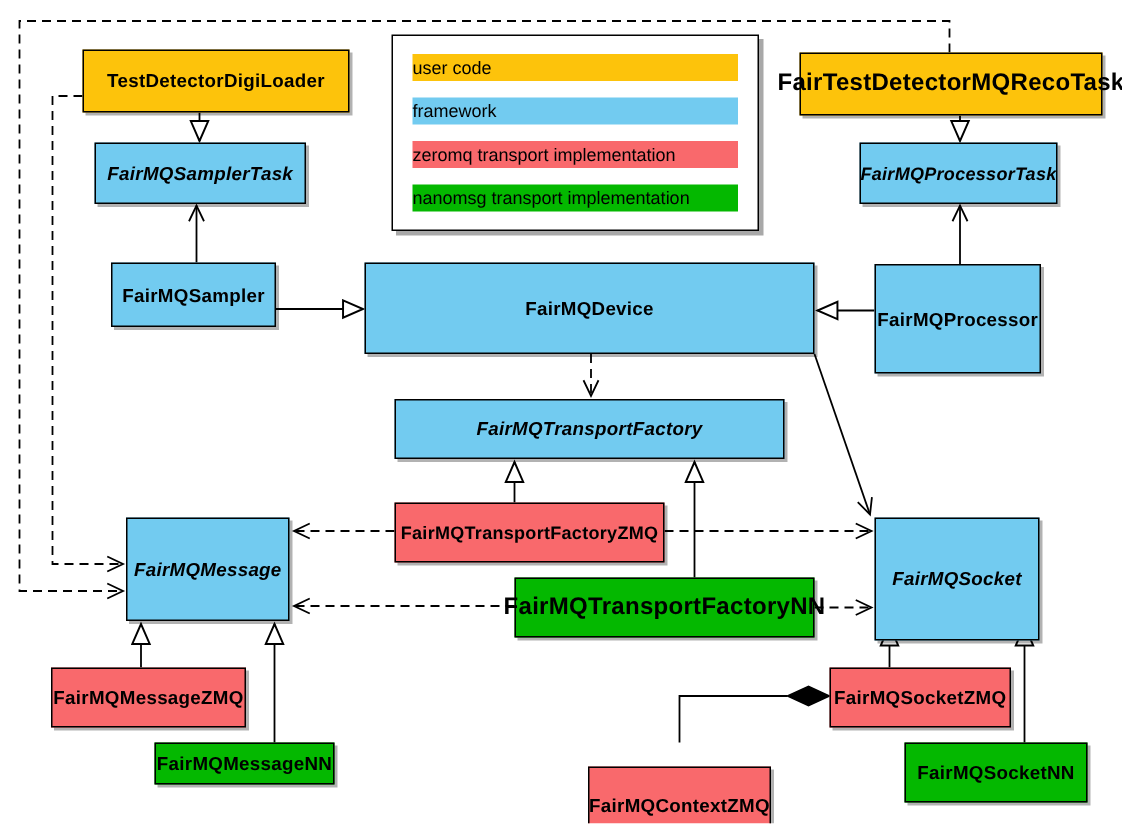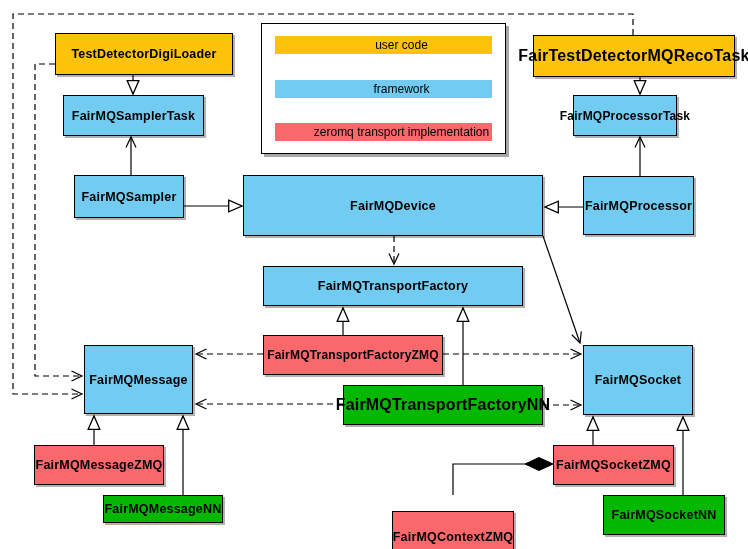--- a/index.html
+++ b/index.html
@@ -8,35 +8,35 @@
     font-family:"Liberation Sans","DejaVu Sans",sans-serif;
   }
   .connectors{position:absolute;left:0;top:0;width:748px;height:549px;pointer-events:none;}
   .node{
     position:absolute;display:flex;align-items:center;justify-content:center;
     border:1.4px solid #000;box-sizing:border-box;
     box-shadow:2px 2px 0 rgba(0,0,0,0.30);
     font-size:12.5px;font-weight:700;color:#000000;letter-spacing:0.2px;
     text-align:center;white-space:nowrap;
   }
-  .node.abstract{align-items:center;}
+  .node.abstract{font-style:italic;align-items:center;}
   .cat-user{background:#FDC30B;}
   .cat-fw{background:#72CBF0;}
   .cat-zmq{background:#F9696C;}
   .cat-nn{background:#04B800;}
   .legend{
     position:absolute;left:261px;top:23px;width:245px;height:131px;
     background:#ffffff;border:1.4px solid #000;box-sizing:border-box;
     box-shadow:3px 3px 0 #a8a8a8;
     display:flex;flex-direction:column;justify-content:space-between;
     padding:12px 13px;
   }
   .legend-row{
-    height:18px;display:flex;align-items:center;justify-content:center;
-    font-size:12px;color:#000;white-space:nowrap;padding-left:36px;
+    height:18px;display:flex;align-items:center;justify-content:flex-start;
+    font-size:12px;color:#000;white-space:nowrap;
   }
 </style>
 </head>
 <body>
 
 <div class="stage">
 
   <svg class="connectors" width="748" height="549" viewBox="0 0 748 549" xmlns="http://www.w3.org/2000/svg">
     <defs>
       <marker id="tri" markerWidth="18" markerHeight="16" refX="14.5" refY="7" orient="auto" markerUnits="userSpaceOnUse">
@@ -77,60 +77,63 @@
   <div class="legend">
     <div class="legend-row cat-user">
         <span>user code</span>
       </div>
     <div class="legend-row cat-fw">
         <span>framework</span>
       </div>
     <div class="legend-row cat-zmq">
         <span>zeromq transport implementation</span>
       </div>
+    <div class="legend-row cat-nn">
+        <span>nanomsg transport implementation</span>
+      </div>
   </div>
 
   <div class="node cat-user" style="left:55px;top:33px;width:178px;height:42px">
       <span>TestDetectorDigiLoader</span>
     </div>
   <div class="node cat-user" style="left:533px;top:35px;width:202px;height:42px;font-size:16px">
       <span>FairTestDetectorMQRecoTask</span>
     </div>
 
   <div class="node cat-fw abstract" style="left:63px;top:95px;width:141px;height:41px">
       <span>FairMQSamplerTask</span>
     </div>
-  <div class="node cat-fw abstract" style="left:573px;top:95px;width:104px;height:41px;font-size:12px">
+  <div class="node cat-fw abstract" style="left:573px;top:95px;width:132px;height:41px;font-size:12px">
       <span>FairMQProcessorTask</span>
     </div>
 
   <div class="node cat-fw" style="left:74px;top:175px;width:110px;height:43px">
       <span>FairMQSampler</span>
     </div>
   <div class="node cat-fw" style="left:243px;top:175px;width:300px;height:61px">
       <span>FairMQDevice</span>
     </div>
-  <div class="node cat-fw" style="left:583px;top:176px;width:111px;height:59px">
+  <div class="node cat-fw" style="left:583px;top:176px;width:111px;height:73px">
       <span>FairMQProcessor</span>
     </div>
 
   <div class="node cat-fw abstract" style="left:263px;top:266px;width:260px;height:40px">
       <span>FairMQTransportFactory</span>
     </div>
   <div class="node cat-zmq" style="left:263px;top:335px;width:180px;height:40px;font-size:12px">
       <span>FairMQTransportFactoryZMQ</span>
     </div>
   <div class="node cat-nn" style="left:343px;top:385px;width:200px;height:40px;font-size:16px">
       <span>FairMQTransportFactoryNN</span>
     </div>
 
   <div class="node cat-fw abstract" style="left:84px;top:345px;width:109px;height:69px">
       <span>FairMQMessage</span>
     </div>
-  <div class="node cat-fw abstract" style="left:583px;top:345px;width:110px;height:70px">
+  <div class="node cat-fw abstract" style="left:583px;top:345px;width:110px;height:82px">
       <span>FairMQSocket</span>
     </div>
 
   <div class="node cat-zmq" style="left:34px;top:445px;width:130px;height:40px">
       <span>FairMQMessageZMQ</span>
     </div>
   <div class="node cat-nn" style="left:103px;top:495px;width:120px;height:28px">
       <span>FairMQMessageNN</span>
     </div>
 

